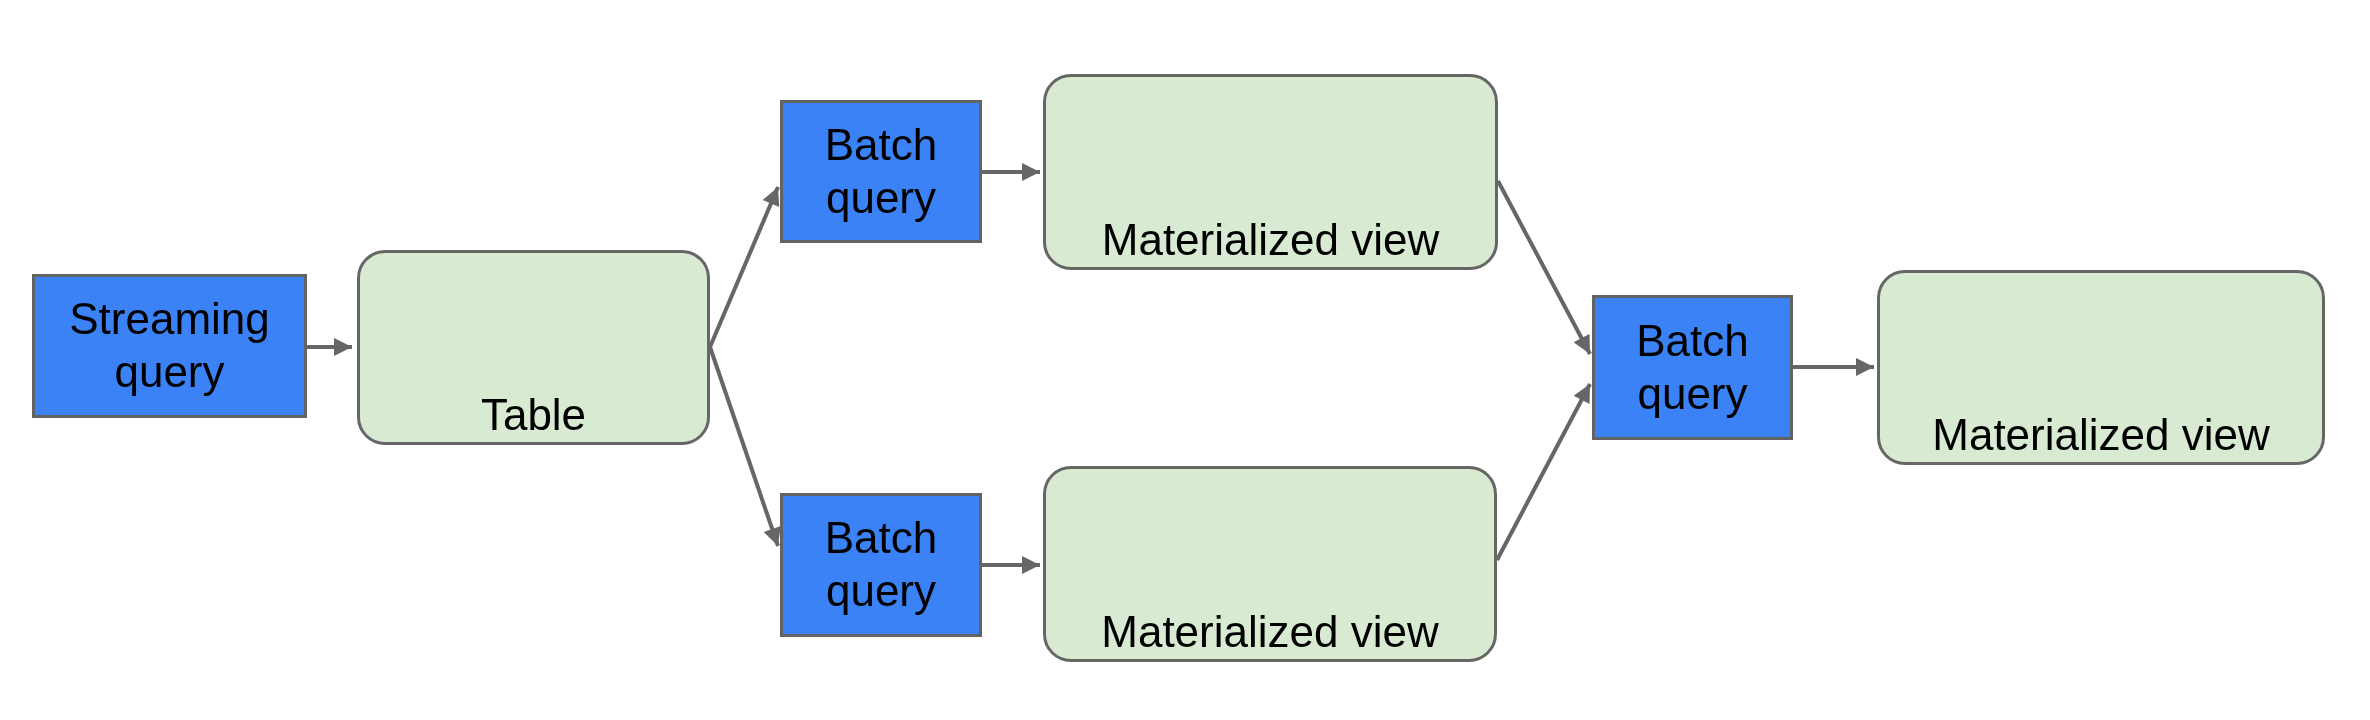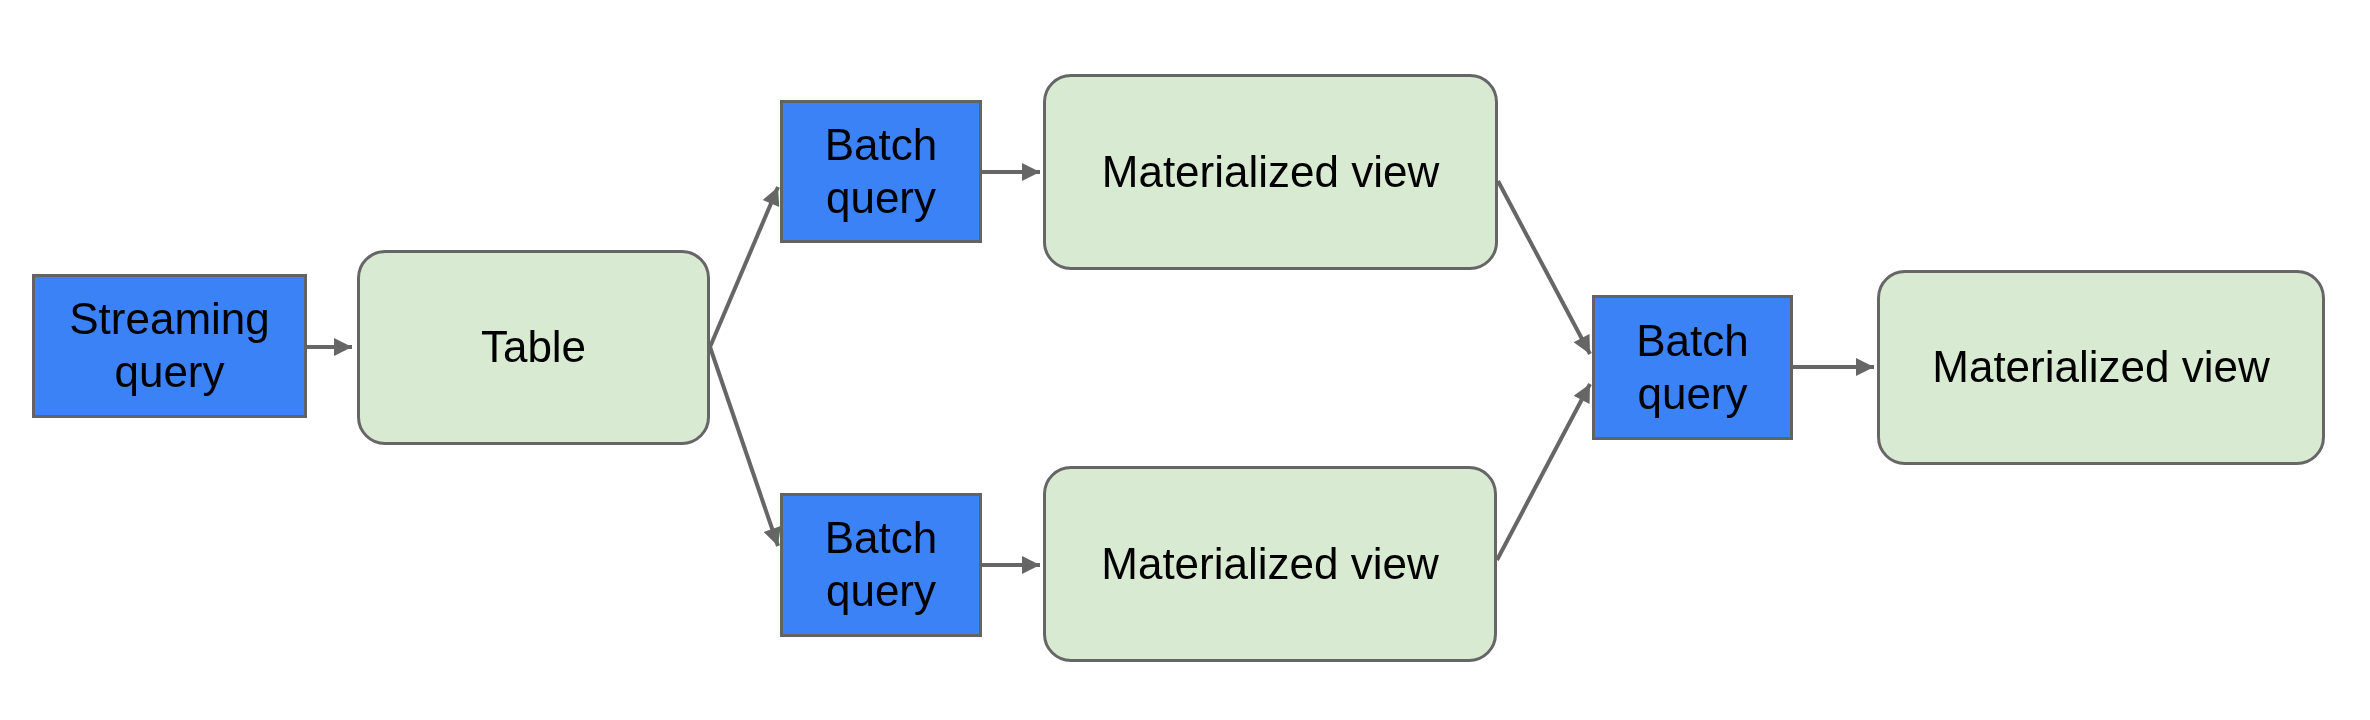--- a/index.html
+++ b/index.html
@@ -37,20 +37,21 @@
   }
   .node.query {
     background: #3b82f6;
     border: 3px solid #636363;
     border-radius: 0;
   }
   .node.view {
     background: #d9ead3;
     border: 3px solid #666666;
     border-radius: 28px;
+    align-items: flex-end;
   }
   
   .n-streaming { left: 32px;   top: 274px; width: 275px; height: 144px; }
   .n-table     { left: 357px;  top: 250px; width: 353px; height: 195px; }
   .n-batch-top { left: 780px;  top: 100px; width: 202px; height: 143px; }
   .n-mv-top    { left: 1043px; top: 74px;  width: 455px; height: 196px; }
   .n-batch-bot { left: 780px;  top: 493px; width: 202px; height: 144px; }
   .n-mv-bot    { left: 1043px; top: 466px; width: 454px; height: 196px; }
   .n-batch-mrg { left: 1592px; top: 295px; width: 201px; height: 145px; }
   .n-mv-final  { left: 1877px; top: 270px; width: 448px; height: 195px; }

